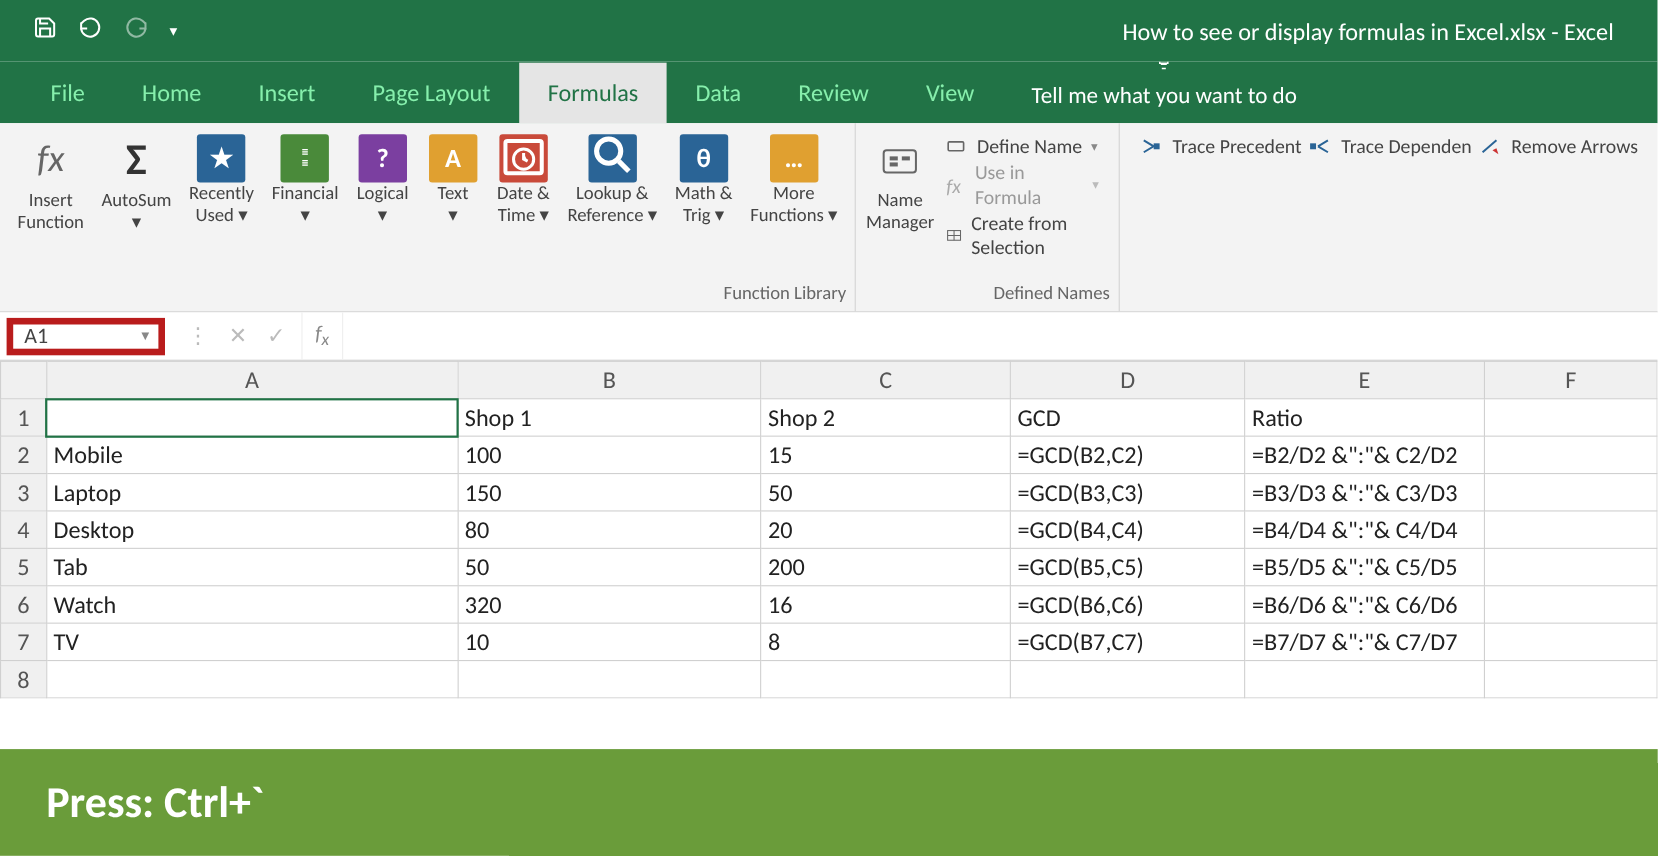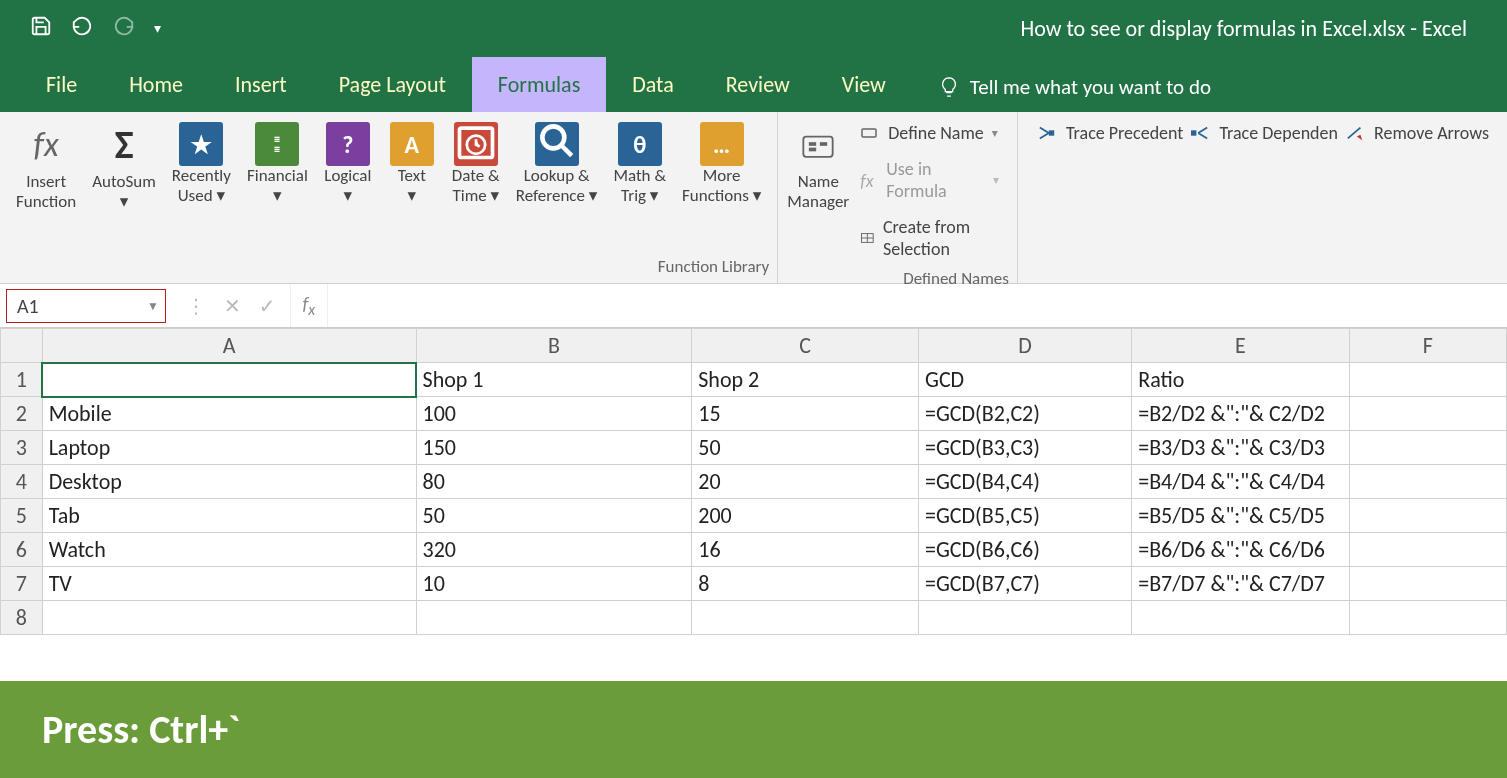--- a/index.html
+++ b/index.html
@@ -2,38 +2,38 @@
 <html><head>
 <meta charset="utf-8">
 <style>
 * { margin: 0; padding: 0; box-sizing: border-box; font-family: "Segoe UI", Calibri, sans-serif; }
 body { width: 1507px; height: 778px; background: #fff; overflow: hidden; }
 .titlebar { background: #217346; height: 56px; display: flex; align-items: center; padding: 0 30px; position: relative; }
 .qat { display: flex; align-items: center; gap: 18px; }
 .qat-icon { color: #fff; font-size: 20px; cursor: pointer; }
 .title-text { position: absolute; left: 50%; transform: translateX(-50%); color: #fff; font-size: 22px; white-space: nowrap; right: 40px; left: auto; transform: none; }
 .tabs { background: #217346; display: flex; align-items: flex-end; padding: 0 20px; height: 56px; }
-.tab { color: #fef9c3; font-size: 22px; padding: 14px 26px; cursor: pointer; }
-.tab.active { background: #c4b5fd; color: #217346; }
-.tellme { display: flex; align-items: center; color: #fff; font-size: 21px; padding: 12px 26px; gap: 10px; }
+.tab { color: #86efac; font-size: 22px; padding: 14px 26px; cursor: pointer; }
+.tab.active { background: #e5e5e5; color: #217346; }
+.tellme { display: flex; align-items: center; color: #fff; font-size: 21px; padding: 12px 26px; gap: 10px; flex-direction: column; }
 .ribbon { background: #f3f3f3; height: 172px; border-bottom: 1px solid #d0d0d0; display: flex; }
 .group { border-right: 1px solid #d4d4d4; display: flex; flex-direction: column; padding: 6px 8px 2px; }
 .group-body { display: flex; flex: 1; align-items: flex-start; }
 .group-label { text-align: right; color: #666; font-size: 17px; padding: 4px 0; }
 .rbtn { display: flex; flex-direction: column; align-items: center; justify-content: flex-start; padding: 4px 8px 0; cursor: pointer; min-width: 64px; }
 .rbtn svg, .rbtn .bigicon { width: 44px; height: 44px; margin-bottom: 6px; }
 .rbtn .lbl { color: #444; font-size: 17px; text-align: center; line-height: 1.2; }
-.names-col { display: flex; flex-direction: column; justify-content: space-between; gap: 14px; padding: 4px 10px; }
+.names-col { display: flex; flex-direction: column; justify-content: space-between; gap: 2px; padding: 4px 10px; }
 .names-item { color: #444; font-size: 18px; display: flex; align-items: center; gap: 8px; cursor: pointer; }
 .names-item.disabled { color: #999; }
 .nameicon { width: 20px; height: 20px; display: inline-block; }
 .arrows-col { display: flex; flex-direction: row; gap: 6px; padding: 4px 10px; }
 .arrows-item { color: #444; font-size: 18px; display: flex; align-items: center; gap: 8px; cursor: pointer; white-space: nowrap; }
 .formula-bar { display: flex; align-items: center; border-bottom: 1px solid #ccc; height: 44px; background: #fff; }
-.namebox { width: 160px; border: 1px solid #b91c1c; margin: 4px 6px; height: 34px; display: flex; align-items: center; padding: 0 10px; font-size: 20px; color: #444; position: relative; }
+.namebox { width: 144px; border: 6px solid #b91c1c; margin: 4px 6px; height: 34px; display: flex; align-items: center; padding: 0 10px; font-size: 20px; color: #444; position: relative; }
 .namebox .dd { position: absolute; right: 6px; color: #888; font-size: 12px; }
 .fb-btns { display: flex; align-items: center; gap: 18px; padding: 0 14px; color: #bbb; font-size: 20px; border-right: 1px solid #eee; height: 100%; }
 .fx-label { font-style: italic; color: #888; font-size: 19px; padding: 0 12px; }
 .grid-wrap { overflow: auto; }
 table.grid { border-collapse: collapse; table-layout: fixed; }
 .grid th, .grid td { border: 1px solid #d0d0d0; font-size: 22px; color: #222; text-align: left; padding: 3px 6px; height: 34px; white-space: nowrap; overflow: hidden; }
 .grid .corner { background: #f0f0f0; width: 42px; }
 .grid thead th { background: #f0f0f0; color: #555; font-weight: normal; text-align: center; }
 .grid .rowhead { background: #f0f0f0; color: #555; text-align: center; width: 42px; }
 .grid td.bold { font-weight: normal; }

